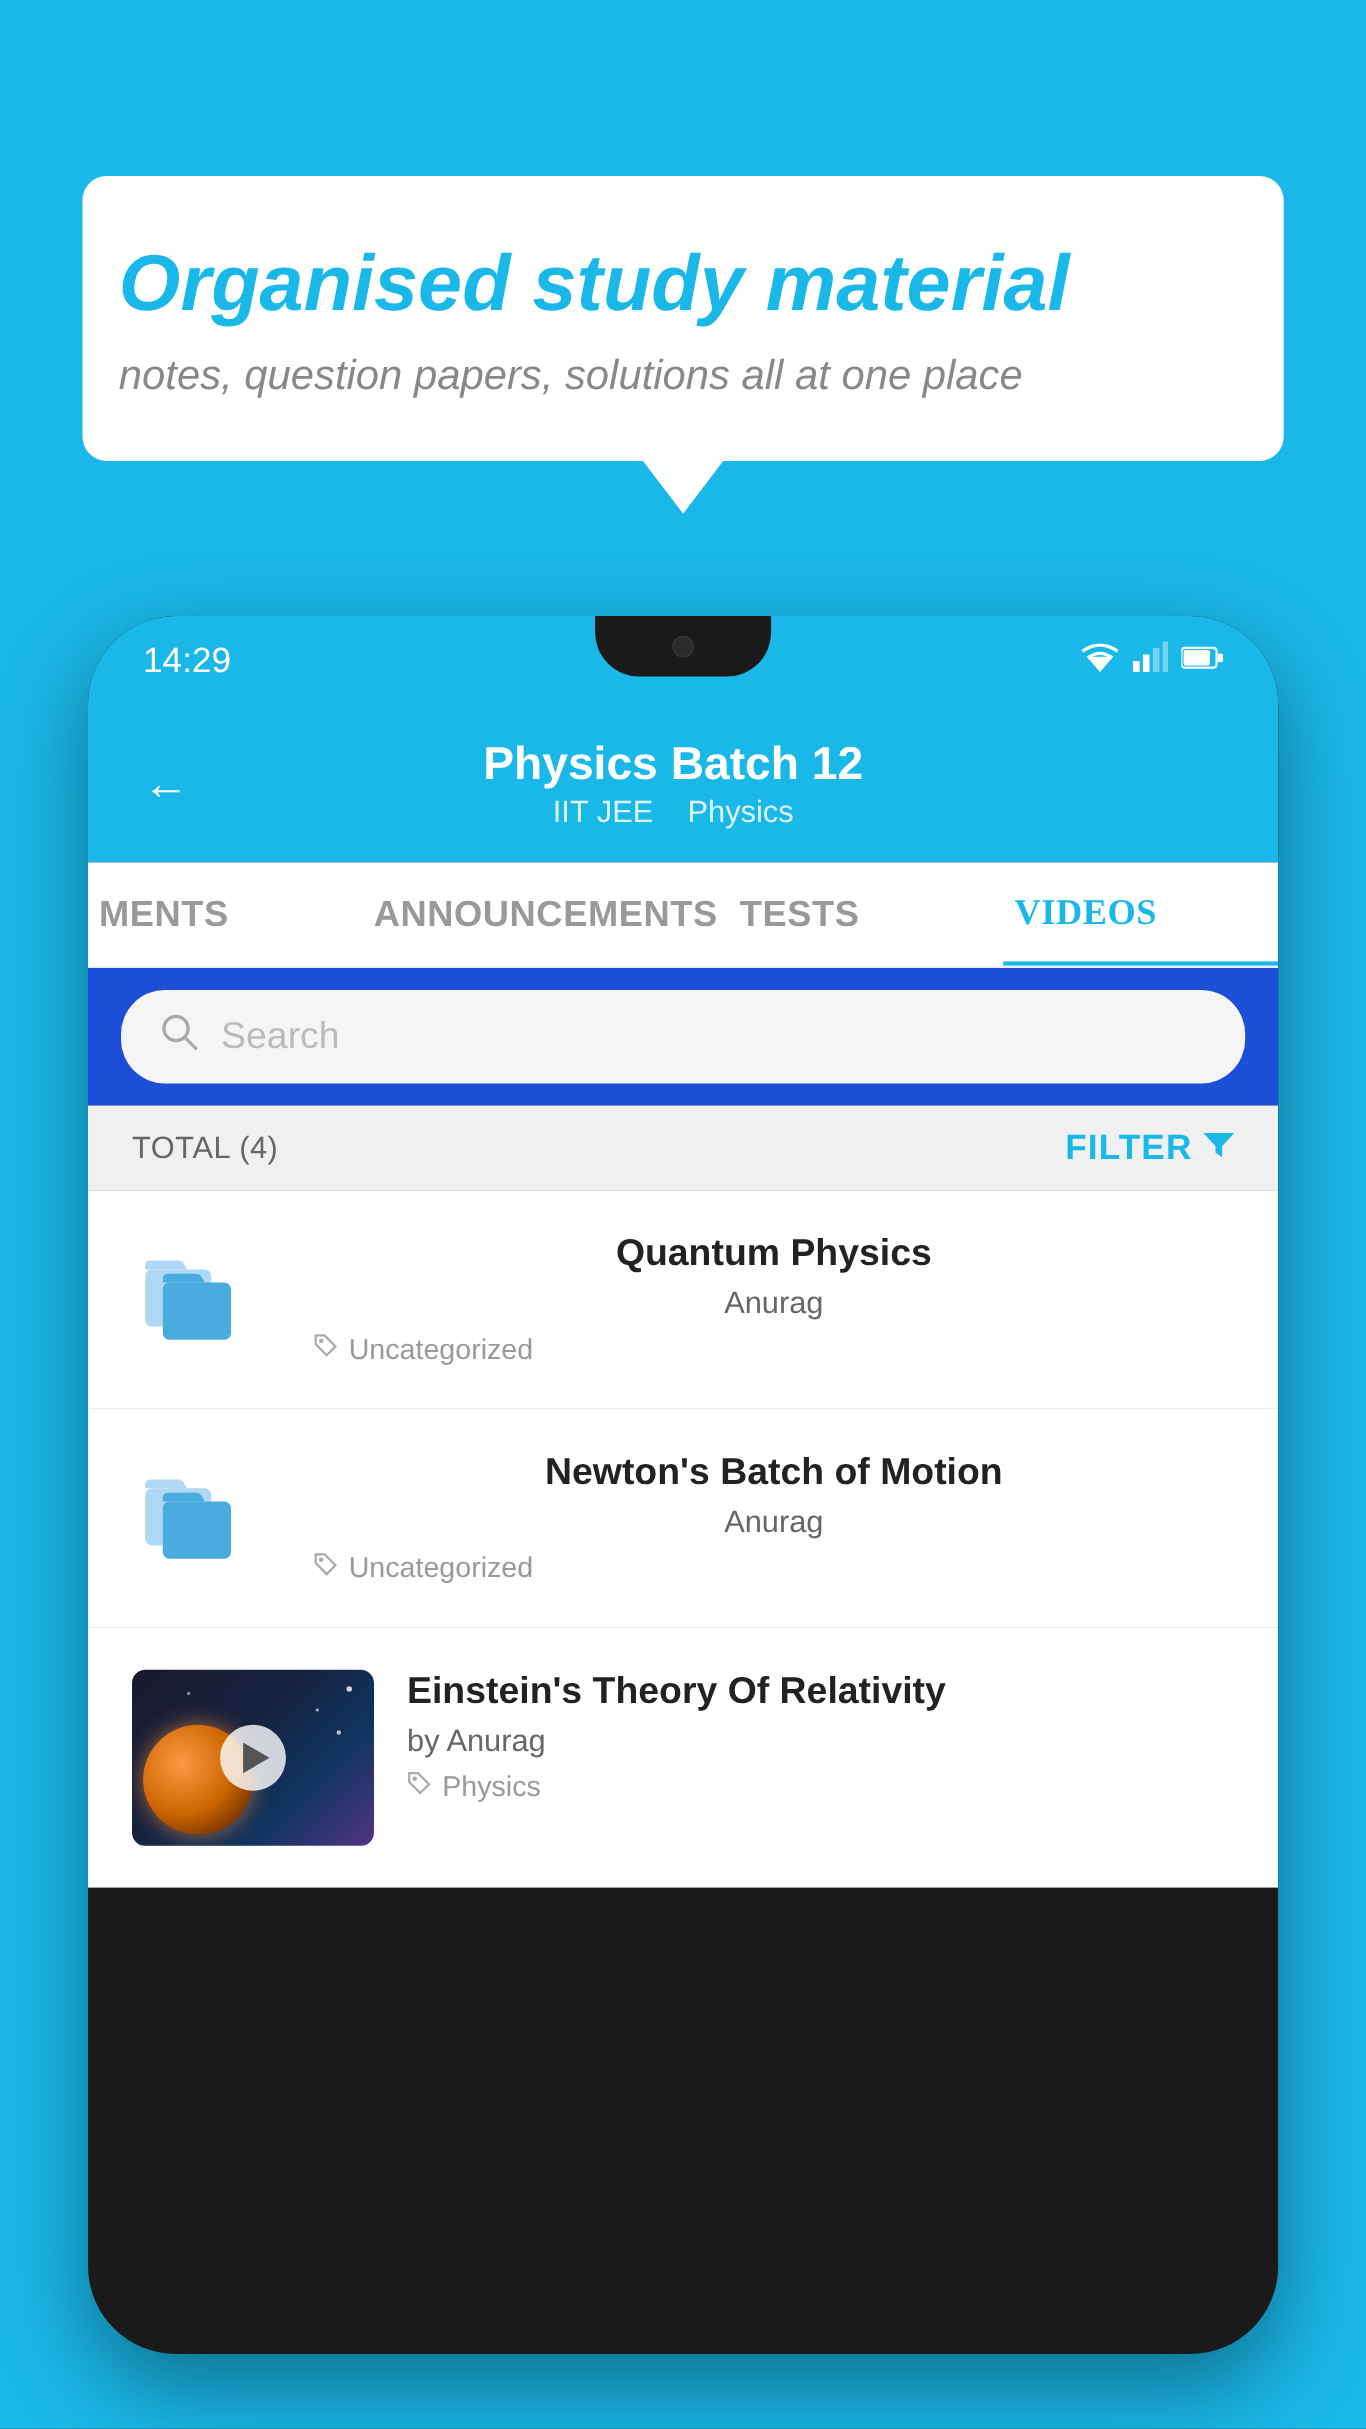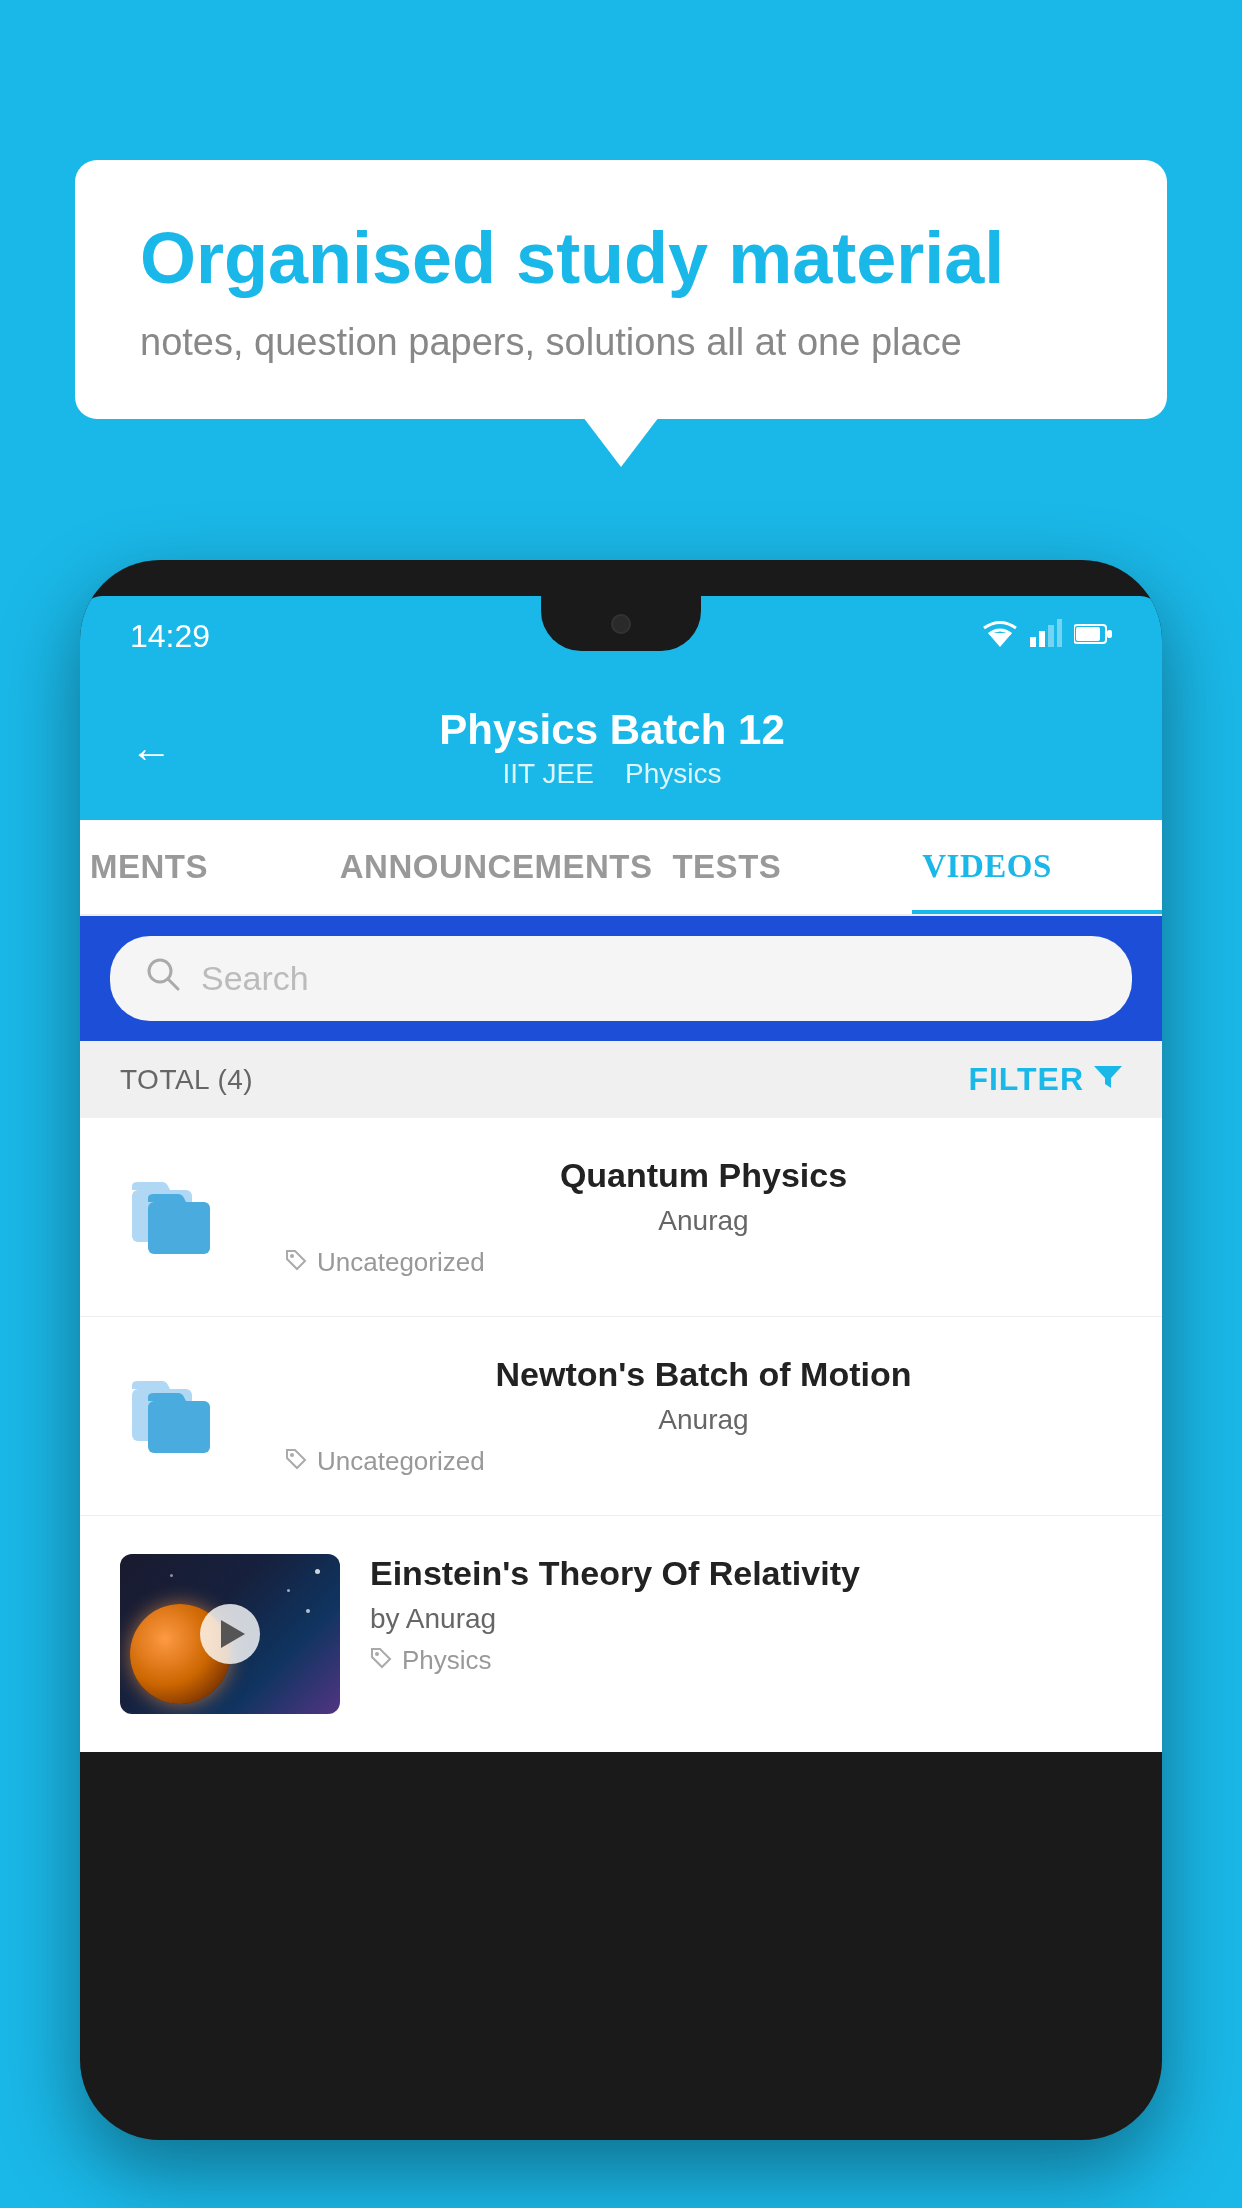--- a/index.html
+++ b/index.html
@@ -17,22 +17,23 @@
     .speech-bubble-wrapper {
       position: absolute;
       top: 160px;
       left: 75px;
       right: 75px;
     }
 
     .speech-bubble {
       background: white;
       border-radius: 22px;
-      padding: 55px 65px;
+      padding: 55px 33px;
       position: relative;
+      font-style: italic;
     }
 
     .speech-bubble::after {
       content: '';
       position: absolute;
       bottom: -48px;
       left: 50%;
       transform: translateX(-50%);
       width: 0;
       height: 0;
@@ -360,21 +361,20 @@
 
     
     .phone-screen {
       position: absolute;
       top: 0;
       left: 0;
       right: 0;
       bottom: 0;
       border-radius: 22px;
       overflow: hidden;
-      margin-top: 36px;
     }
   </style>
 </head>
 <body>
 
 <div class="speech-bubble-wrapper">
   <div class="speech-bubble">
     <div class="speech-bubble-title">Organised study material</div>
     <div class="speech-bubble-subtitle">notes, question papers, solutions all at one place</div>
   </div>

